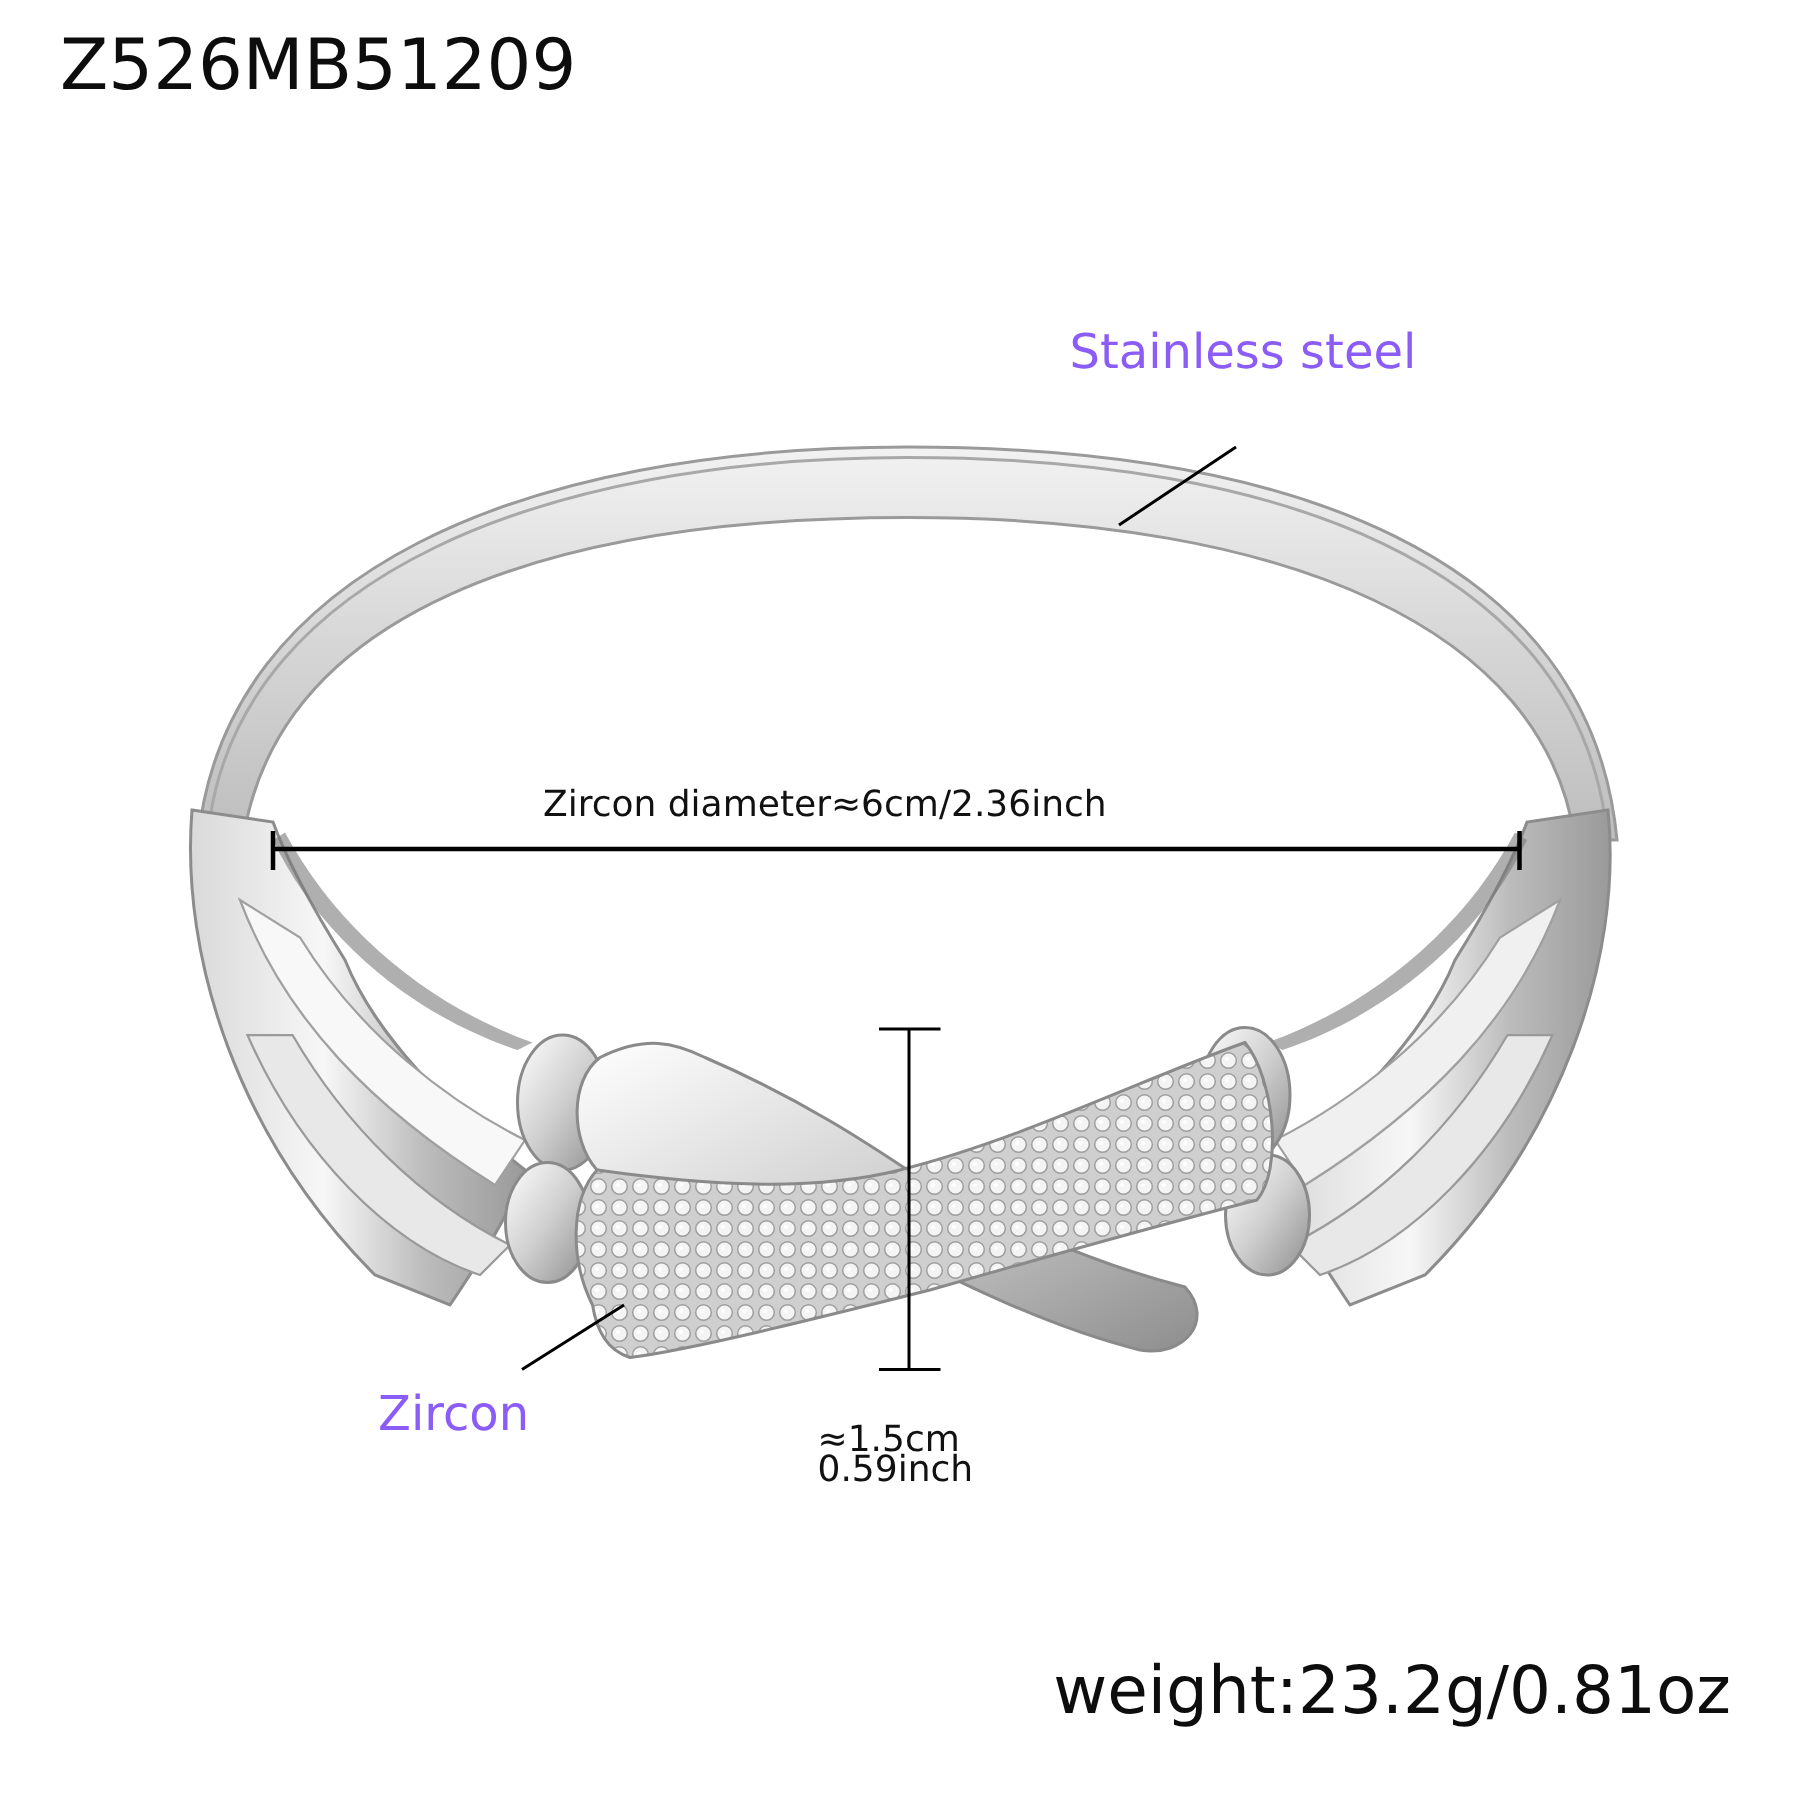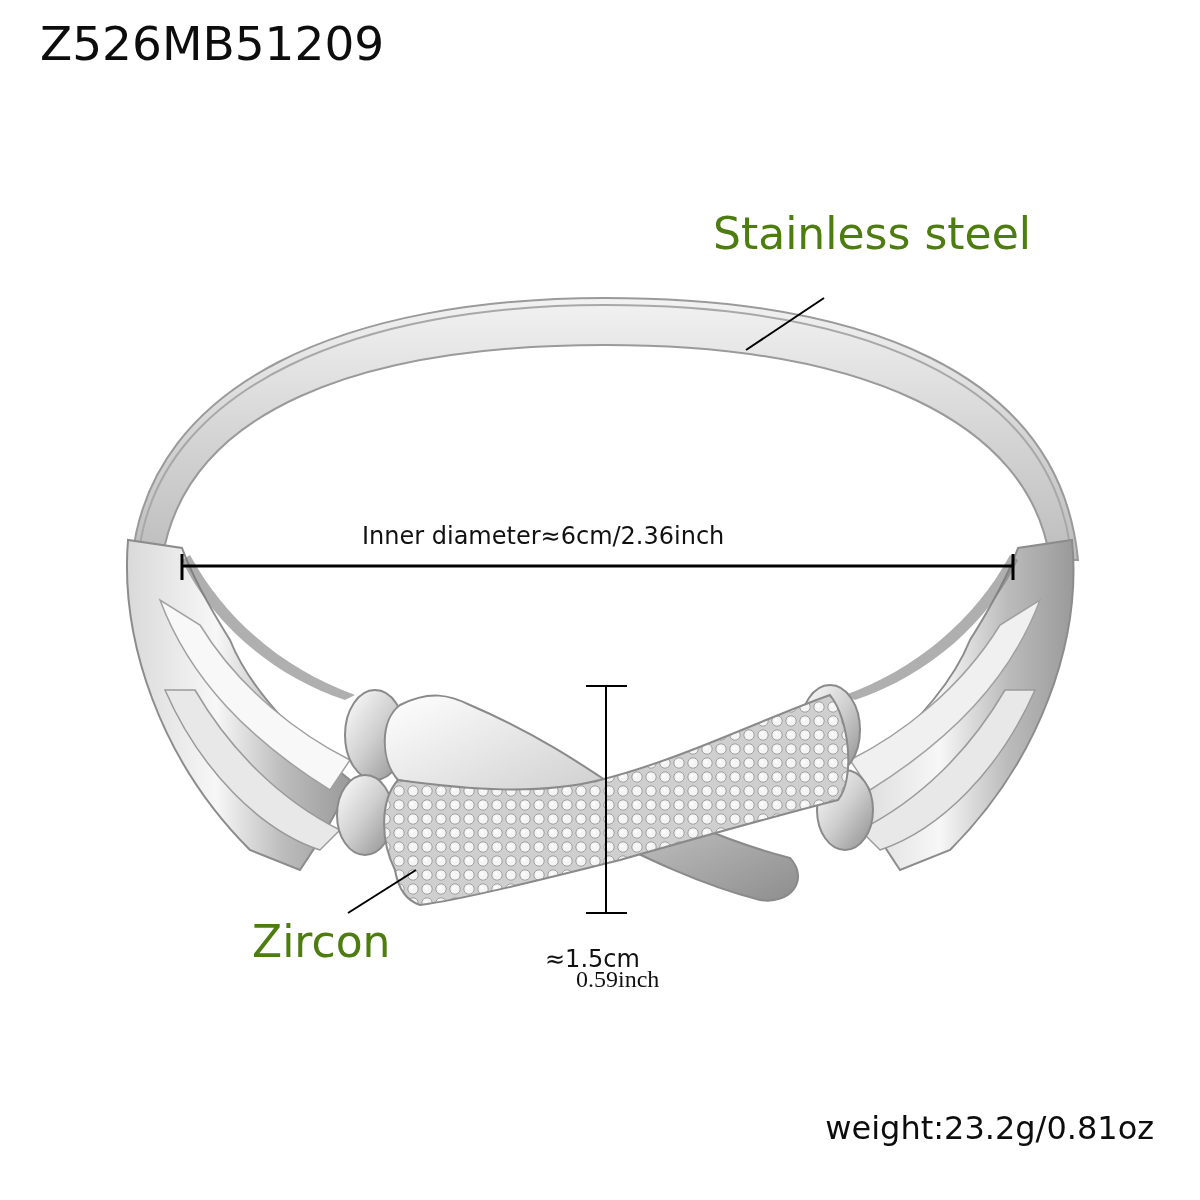--- a/index.html
+++ b/index.html
@@ -1,21 +1,21 @@
 <!DOCTYPE html>
 <html><head>
 <meta charset="utf-8">
 <style>
   html, body { margin:0; padding:0; background:#ffffff; }
   body { width:1200px; height:1200px; position:relative; overflow:hidden; font-family:"DejaVu Sans", "Liberation Sans", sans-serif; color:#111; }
   .abs { position:absolute; }
   .sku { left:40px; top:14px; font-size:47px; font-weight:normal; letter-spacing:0px; line-height:60px; color:#0d0d0d;text-align:right; }
-  .label { font-size:44px; line-height:40px; color:#4d7c0f; white-space:nowrap; }
+  .label { font-size:32px; line-height:40px; color:#8b5cf6; white-space:nowrap; }
   .label-sm { font-size:24px; line-height:30px; color:#111; white-space:nowrap; }
-  .weight { right:46px; top:1098px; font-size:32px; line-height:60px; color:#0d0d0d; white-space:nowrap; }
+  .weight { right:46px; top:1098px; font-size:44px; line-height:60px; color:#0d0d0d; white-space:nowrap; }
   svg.art { position:absolute; left:0; top:0; }
 </style>
 </head>
 <body>
 
 <div class="abs sku">Z526MB51209</div>
 
 <svg class="art" width="1200" height="1200" viewBox="0 0 1200 1200">
   <defs>
     <linearGradient id="band" x1="0" y1="0" x2="0" y2="1">
@@ -88,17 +88,17 @@
   </g>
 
   <g>
     <line x1="606" y1="686" x2="606" y2="913" stroke="#000" stroke-width="2"></line>
     <line x1="586" y1="686" x2="627" y2="686" stroke="#000" stroke-width="2"></line>
     <line x1="586" y1="913" x2="627" y2="913" stroke="#000" stroke-width="2"></line>
   </g>
 </svg>
 
 <div class="abs label" style="left:713px; top:214px;">Stainless steel</div>
-<div class="abs label-sm" style="left:362px; top:521px;">Inner diameter≈6cm/2.36inch</div>
+<div class="abs label-sm" style="left:362px; top:521px;">Zircon diameter≈6cm/2.36inch</div>
 <div class="abs label" style="left:252px; top:922px;">Zircon</div>
 <div class="abs label-sm" style="left:545px; top:944px;">≈1.5cm</div>
-<div class="abs label-sm" style="left:576px; top:964px;font-family:Liberation Serif, serif;">0.59inch</div>
+<div class="abs label-sm" style="left:545px; top:964px;">0.59inch</div>
 <div class="abs weight">weight:23.2g/0.81oz</div>
 
 </body></html>

